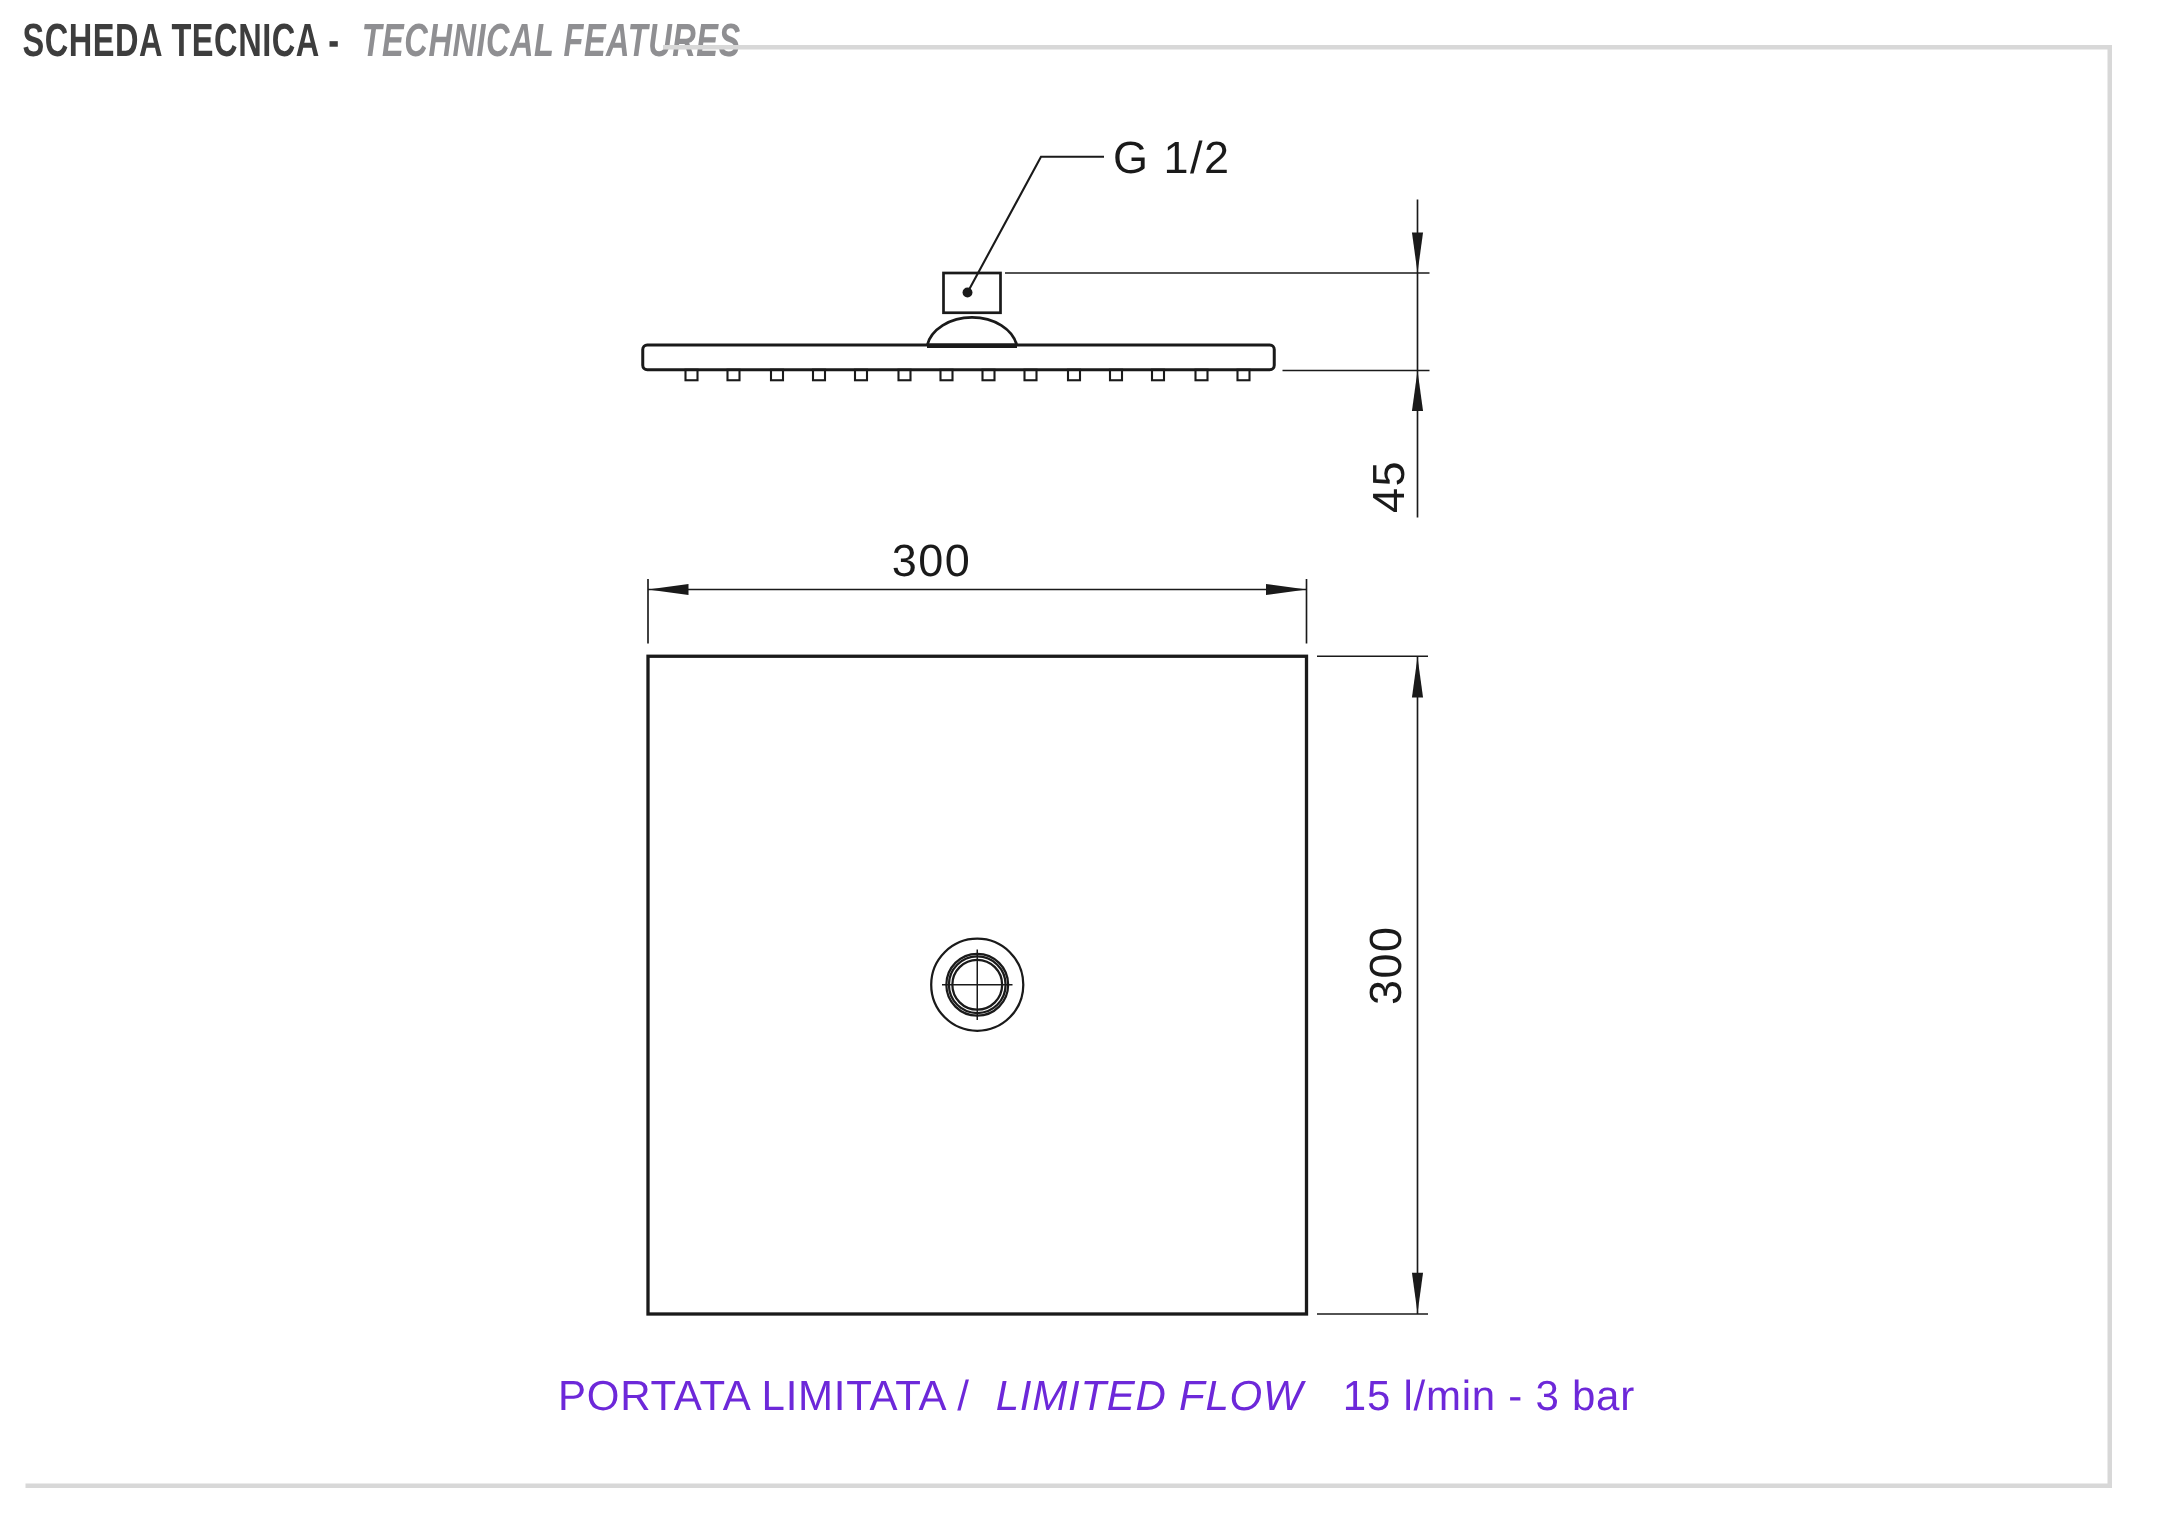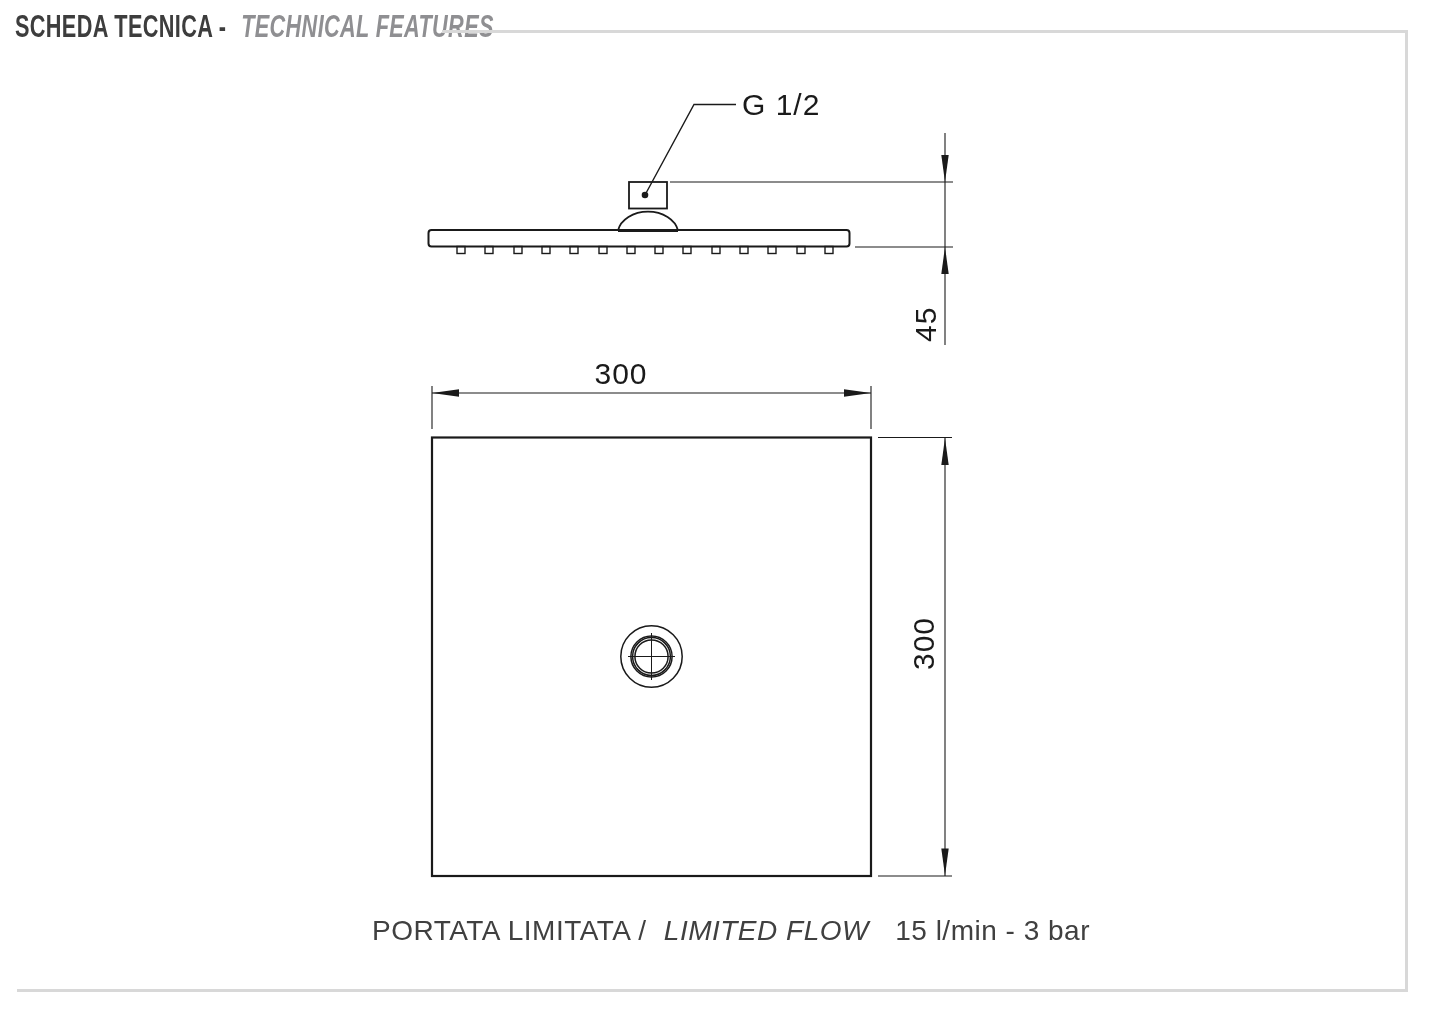--- a/index.html
+++ b/index.html
@@ -73,21 +73,21 @@
     fill: #1a1a1a;
     letter-spacing: 1px;
   }
 
   
   .caption {
     position: absolute;
     left: 372px;
     top: 915px;
     font-size: 28px;
-    color: #404040;
+    color: #6d28d9;
     white-space: nowrap;
     letter-spacing: 0.5px;
   }
   .caption .c-en { font-style: italic; margin-left: 9px; }
   .caption .c-val { margin-left: 18px; }
 </style>
 </head>
 <body>
 
 <div class="stage">

